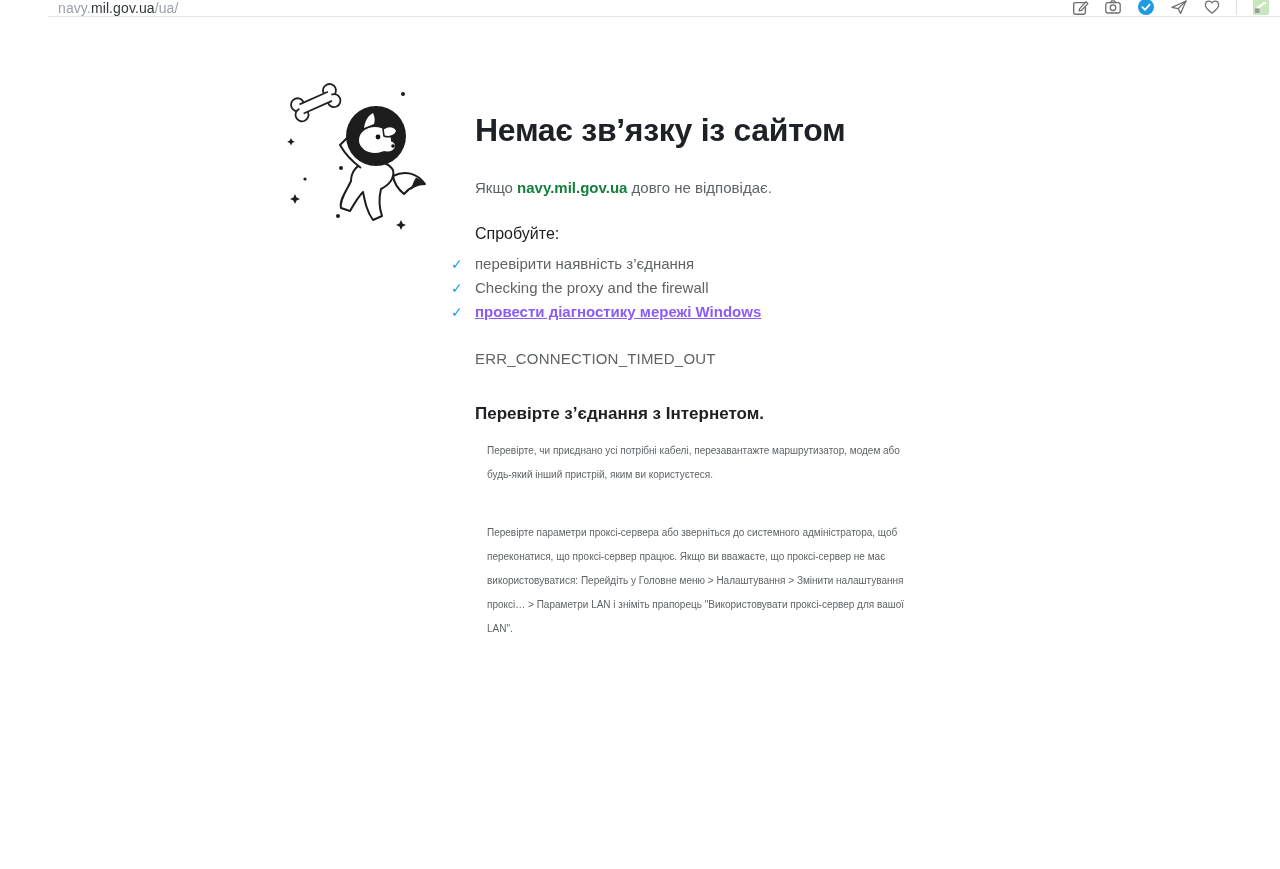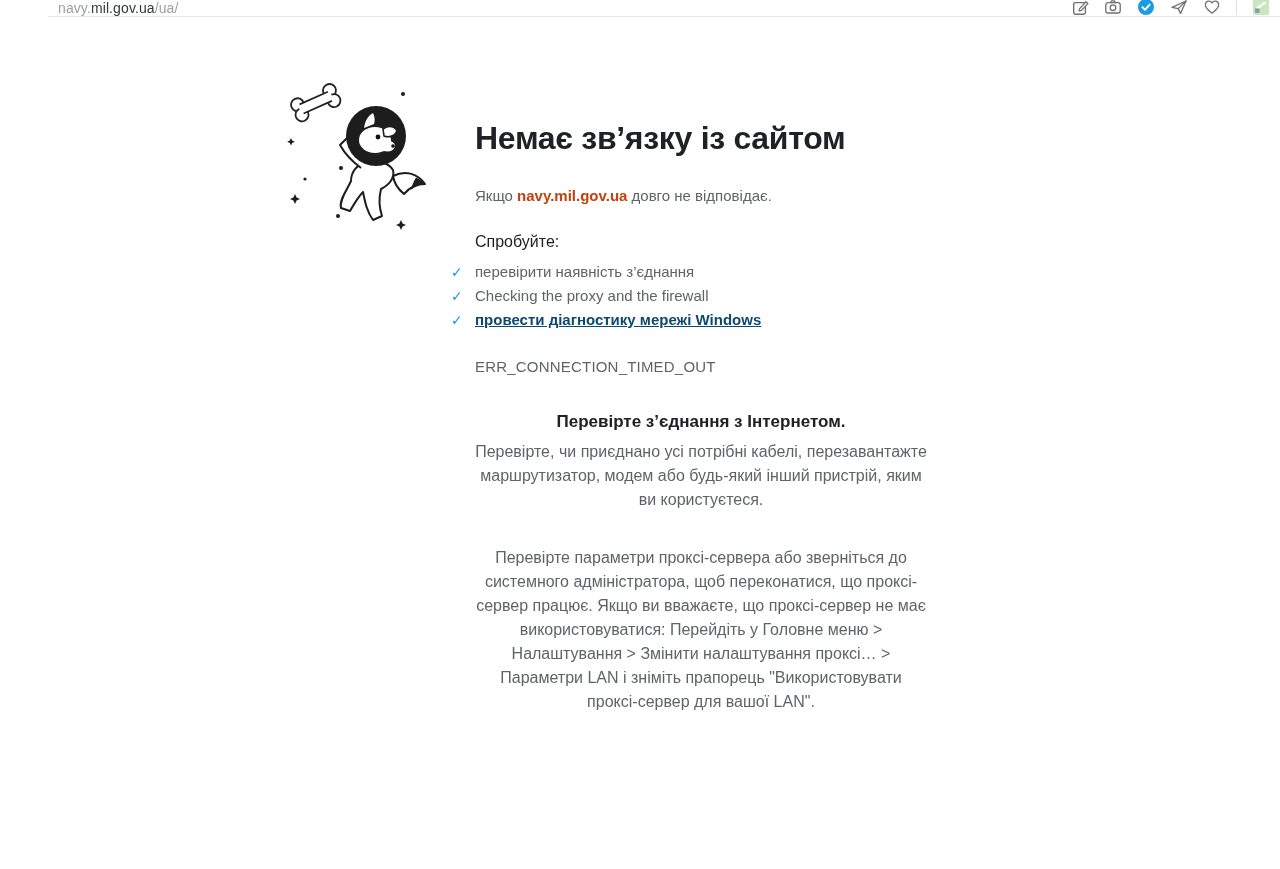--- a/index.html
+++ b/index.html
@@ -34,54 +34,54 @@
   .tb-sep { width: 1px; height: 16px; background: #dcdfe2; }
 
   
   .illustration {
     position: absolute; left: 283px; top: 76px;
     width: 148px; height: 158px;
   }
 
   
   .content {
-    position: absolute; left: 475px; top: 120px; width: 452px;
+    position: absolute; left: 475px; top: 112px; width: 452px;
   }
   h1.err-title {
     margin: 0 0 30px 0;
     font-size: 32px; line-height: 1.15;
     font-weight: 700; color: #1e2126;
     letter-spacing: -0.3px;
   }
   .host-line { font-size: 15px; color: #5f6368; margin: 0 0 29px 0; }
-  .host-line b { color: #c2410c; font-weight: 700; }
+  .host-line b { color: #15803d; font-weight: 700; }
 
   .try-heading { font-size: 16px; font-weight: 400; color: #202124; margin: 0 0 9px 0; }
   ul.try-list { list-style: none; margin: 0 0 0 -24px; padding: 0; }
   ul.try-list li {
     display: flex; align-items: flex-start;
     font-size: 15px; line-height: 24px; color: #5f6368;
   }
   .check {
     width: 24px; flex: 0 0 24px;
     color: #1e9be0; font-weight: 700; font-size: 14px; line-height: 24px;
   }
   a.diag-link {
-    color: #0c4a6e; font-weight: 700; text-decoration: underline;
+    color: #8b5cf6; font-weight: 700; text-decoration: underline;
     font-size: 15px; line-height: 24px;
   }
 
   .err-code { font-size: 15px; color: #5f6368; margin: 26px 0 0 0; letter-spacing: 0.2px; }
 
-  .section { margin-top: 34px; text-align: center; }
+  .section { margin-top: 34px; }
   .section-title {
     font-size: 17px; font-weight: 700; color: #202124;
     line-height: 26px; margin: 0 0 5px 0;
   }
-  .section-body { font-size: 16px; line-height: 24px; color: #5f6368; margin: 0; }
+  .section-body { font-size: 10px; line-height: 24px; color: #5f6368; margin: 12px; }
 
   svg .stroke { stroke: #707070; stroke-width: 1.3; fill: none; stroke-linecap: round; stroke-linejoin: round; }
 </style>
 </head>
 <body>
 
 <div class="topbar">
   <div class="urlbox">
     <span class="url-muted">navy.</span>
       <span class="url-host">mil.gov.ua</span>

